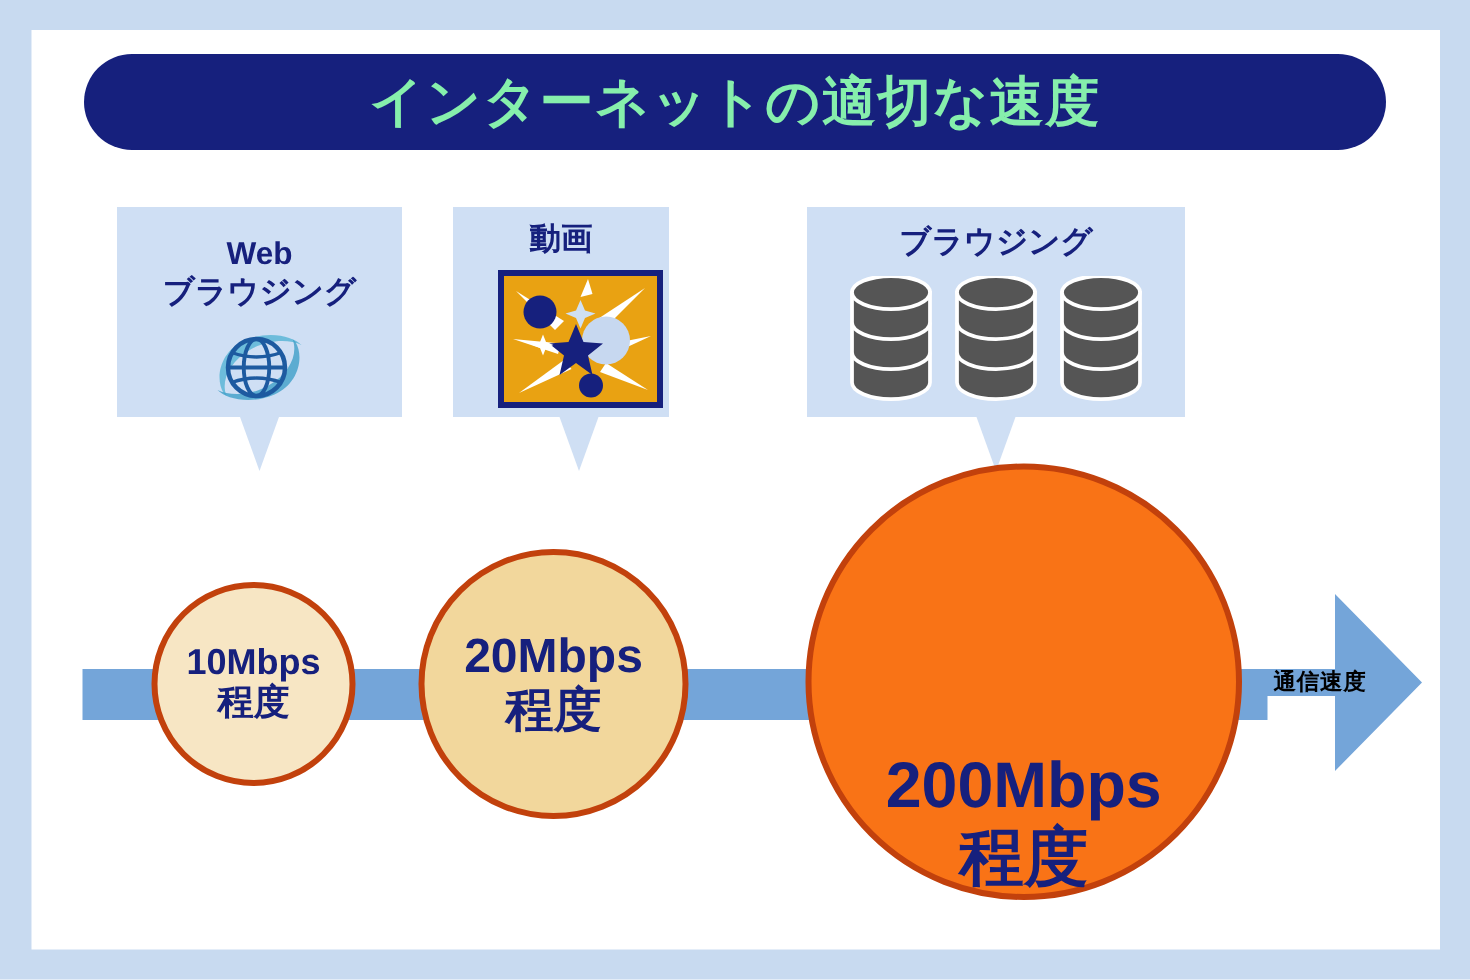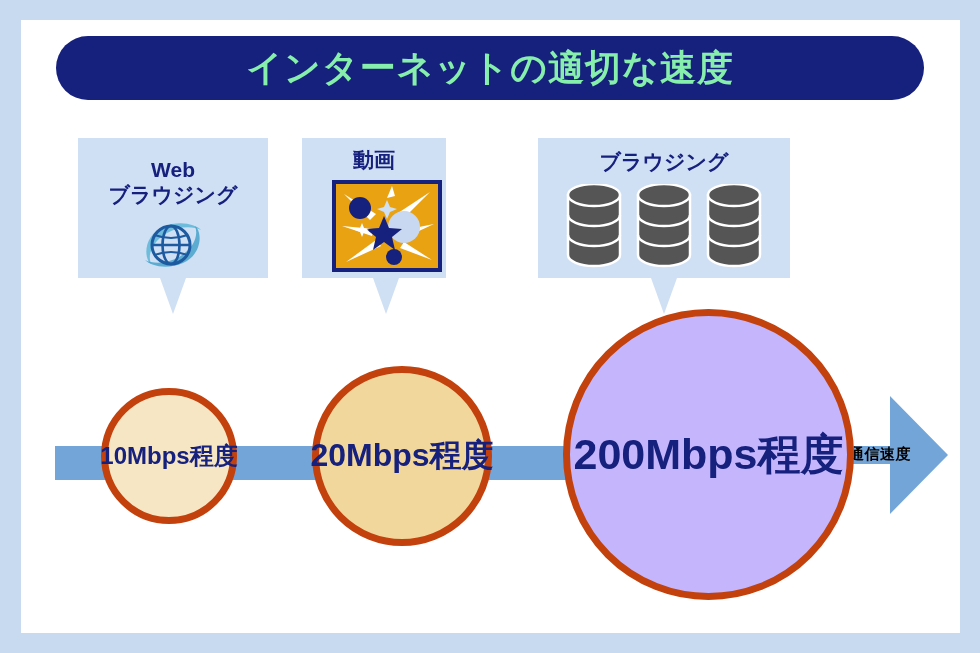--- a/index.html
+++ b/index.html
@@ -101,24 +101,24 @@
     color: #000000;
     font-size: 15px;
     font-weight: bold;
     letter-spacing: 0.5px;
     white-space: nowrap;
   }
   
   .speed-circle {
     position: absolute;
     border-radius: 50%;
-    border: 7px solid #c2410c;
+    border: 4px solid #c2410c;
     box-sizing: border-box;
     display: flex;
-    flex-direction: row;
+    flex-direction: column;
     align-items: center;
     justify-content: center;
   }
   .speed-value, .speed-sub {
     color: #16207d;
     font-weight: bold;
     text-align: center;
     line-height: 1.12;
     white-space: nowrap;
   }
@@ -210,23 +210,23 @@
       </svg>
     </div>
     <div class="callout-tail" style="left:113px; top:140px;"></div>
   </div>
 
   <div class="speed-circle" style="left:101px; top:388px; width:136px; height:136px; background:#f7e6c4;">
     <div class="speed-value" style="font-size:24px;">10Mbps</div>
     <div class="speed-sub" style="font-size:24px;">程度</div>
   </div>
 
-  <div class="speed-circle" style="left:312px; top:366px; width:180px; height:180px; background:#f2d79c;">
+  <div class="speed-circle" style="left:279px; top:366px; width:180px; height:180px; background:#f2d79c;">
     <div class="speed-value" style="font-size:32px;">20Mbps</div>
     <div class="speed-sub" style="font-size:32px;">程度</div>
   </div>
 
-  <div class="speed-circle" style="left:563px; top:309px; width:291px; height:291px; background:#c4b5fd;">
+  <div class="speed-circle" style="left:537px; top:309px; width:291px; height:291px; background:#f97316;justify-content:flex-end;">
     <div class="speed-value" style="font-size:43px;">200Mbps</div>
     <div class="speed-sub" style="font-size:43px;">程度</div>
   </div>
 
 </div>
 
 </body></html>

